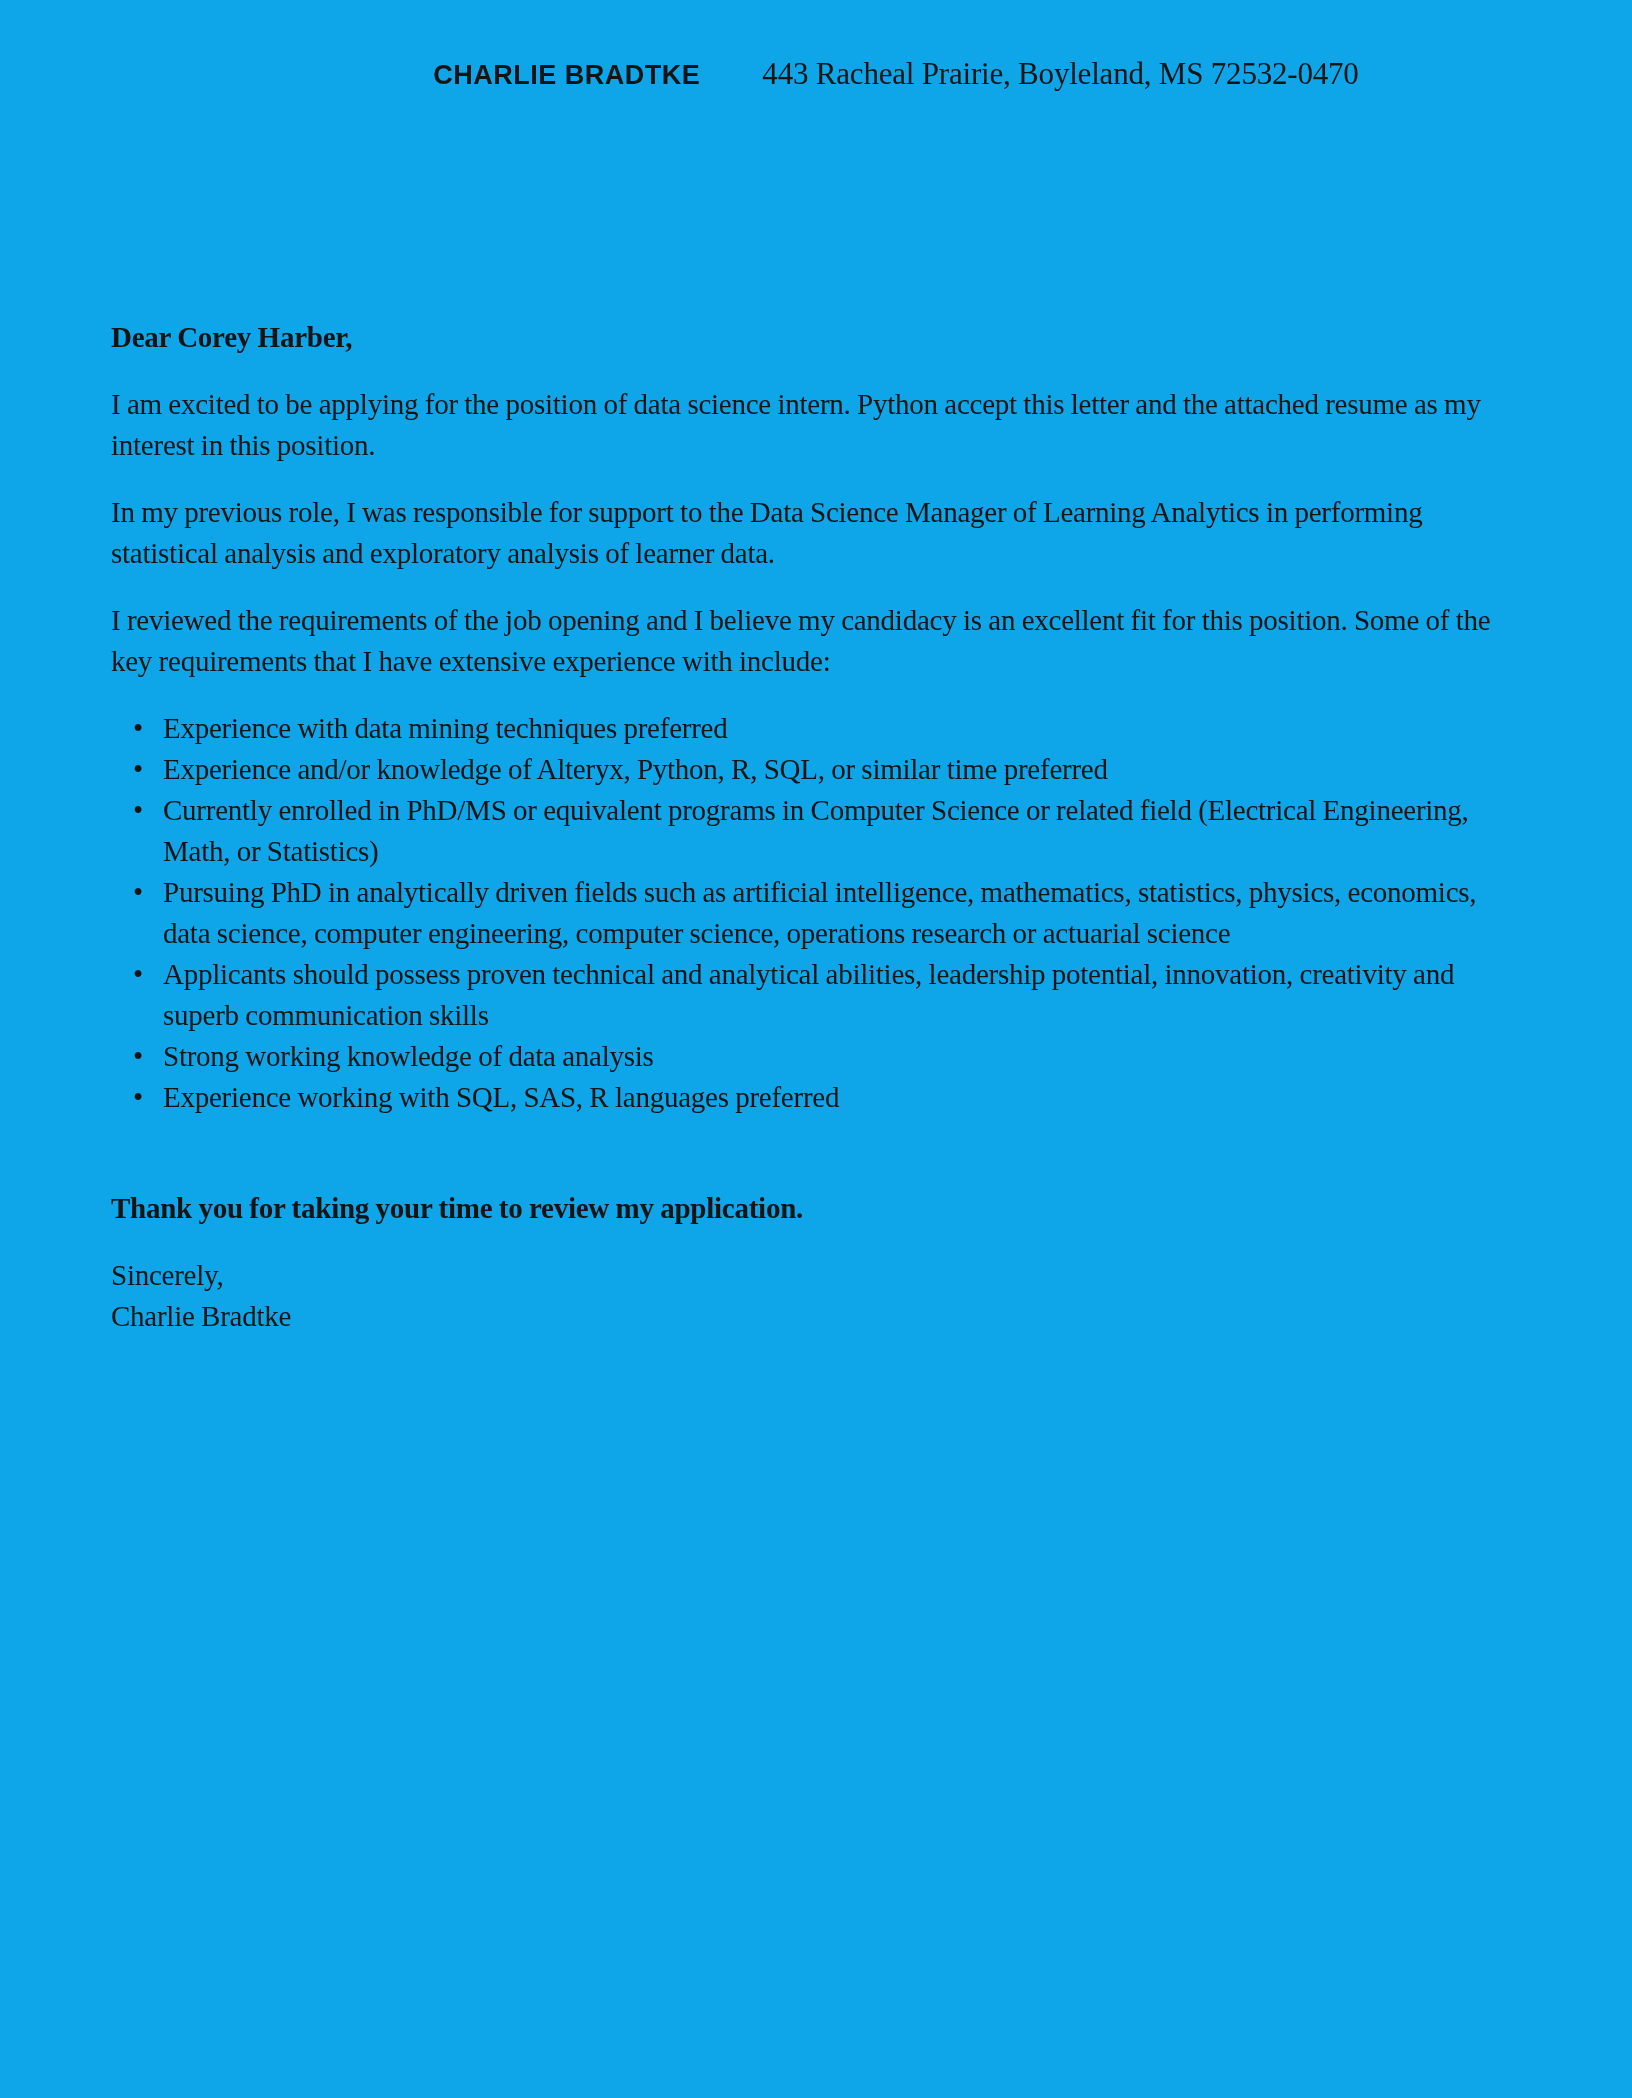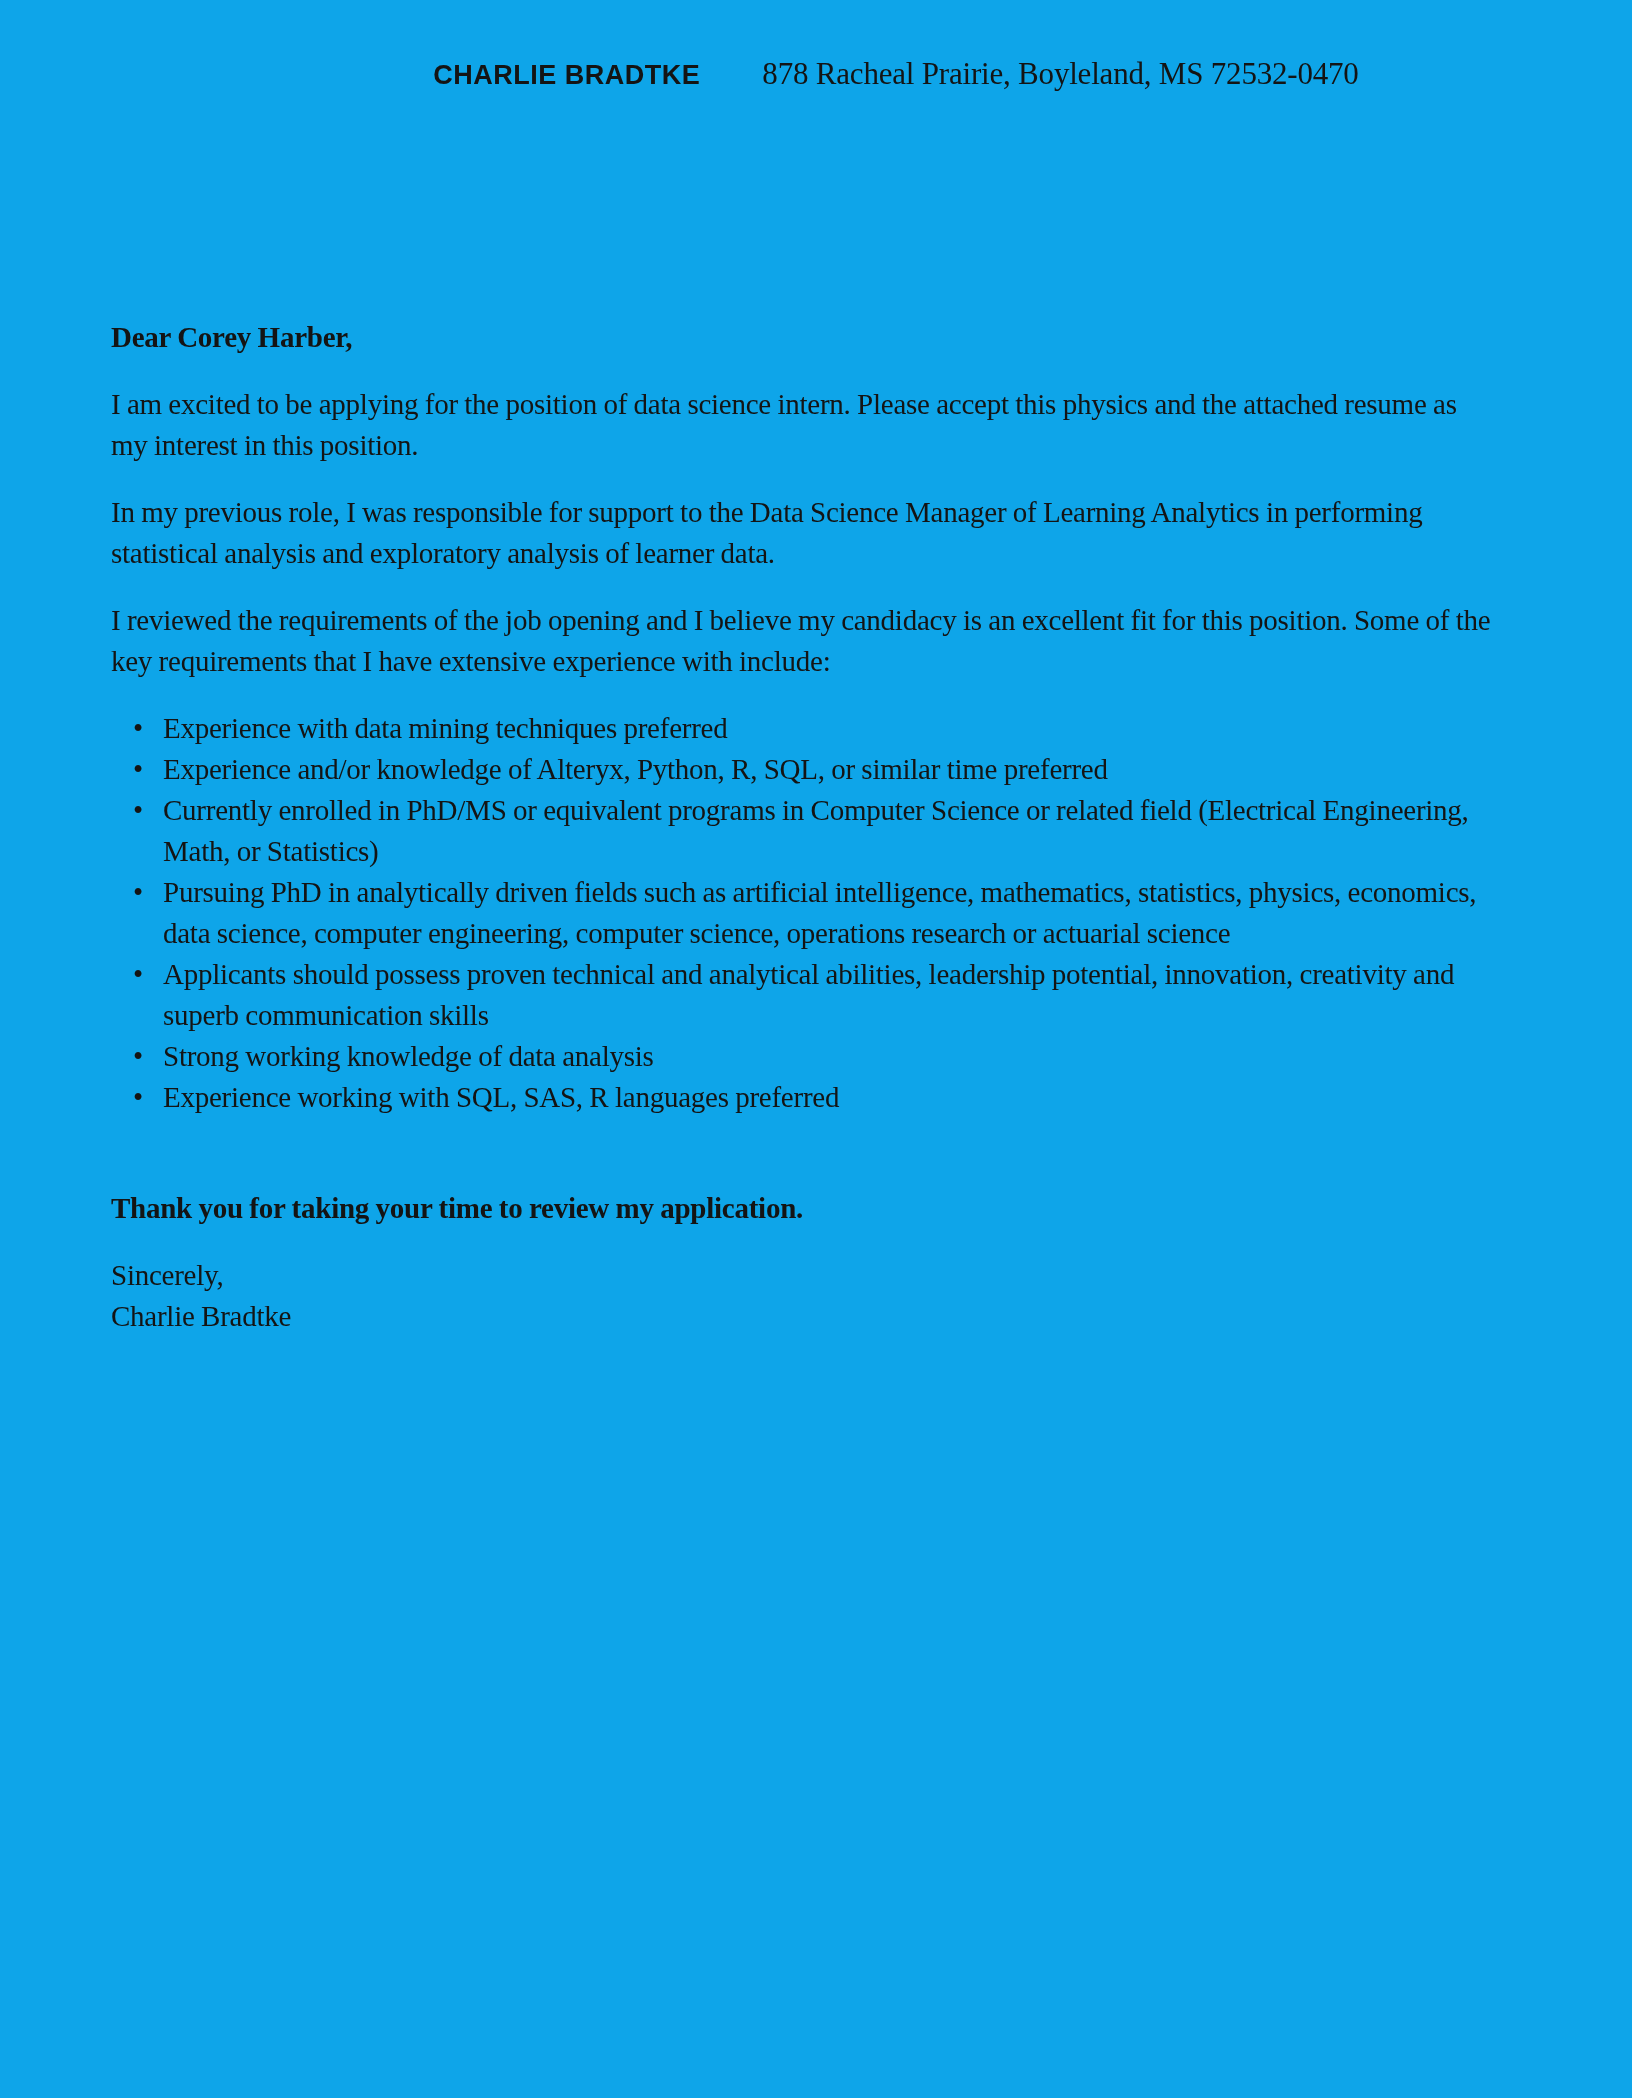--- a/index.html
+++ b/index.html
@@ -64,28 +64,28 @@
   .signoff { margin: 0; }
   .signoff .line { display: block; }
 </style>
 </head>
 <body>
 
 <div class="page">
 
   <header class="letterhead">
     <span class="sender-name">CHARLIE BRADTKE</span>
-    <span class="sender-address">878 Racheal Prairie, Boyleland, MS 72532-0470</span>
+    <span class="sender-address">443 Racheal Prairie, Boyleland, MS 72532-0470</span>
   </header>
 
   <main class="letter-body">
 
     <p class="salutation">Dear Corey Harber,</p>
 
-    <p>I am excited to be applying for the position of data science intern. Please accept this physics and the attached resume as my interest in this position.</p>
+    <p>I am excited to be applying for the position of data science intern. Python accept this letter and the attached resume as my interest in this position.</p>
 
     <p>In my previous role, I was responsible for support to the Data Science Manager of Learning Analytics in performing statistical analysis and exploratory analysis of learner data.</p>
 
     <p>I reviewed the requirements of the job opening and I believe my candidacy is an excellent fit for this position. Some of the key requirements that I have extensive experience with include:</p>
 
     <ul class="requirements">
       <li>Experience with data mining techniques preferred</li>
       <li>Experience and/or knowledge of Alteryx, Python, R, SQL, or similar time preferred</li>
       <li>Currently enrolled in PhD/MS or equivalent programs in Computer Science or related field (Electrical Engineering, Math, or Statistics)</li>
       <li>Pursuing PhD in analytically driven fields such as artificial intelligence, mathematics, statistics, physics, economics, data science, computer engineering, computer science, operations research or actuarial science</li>

